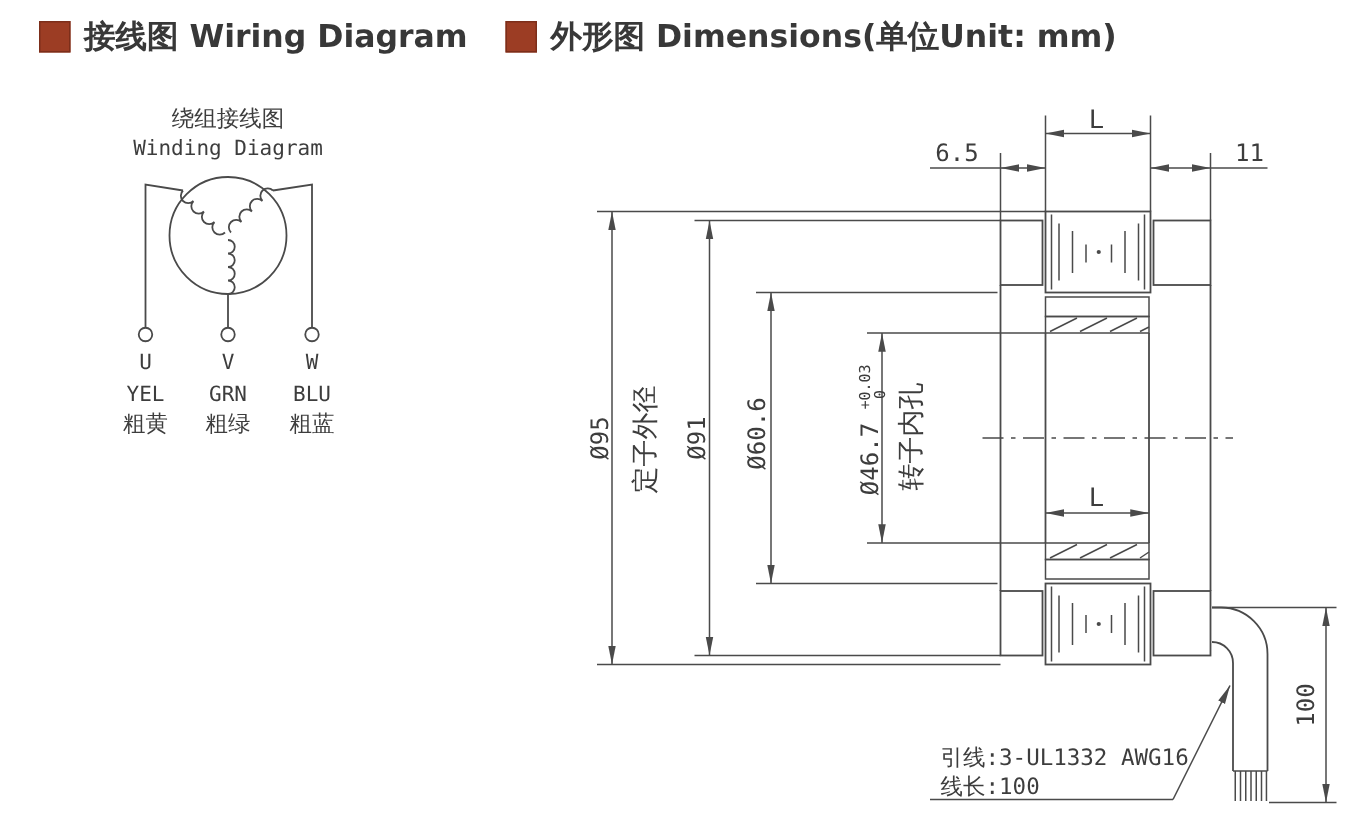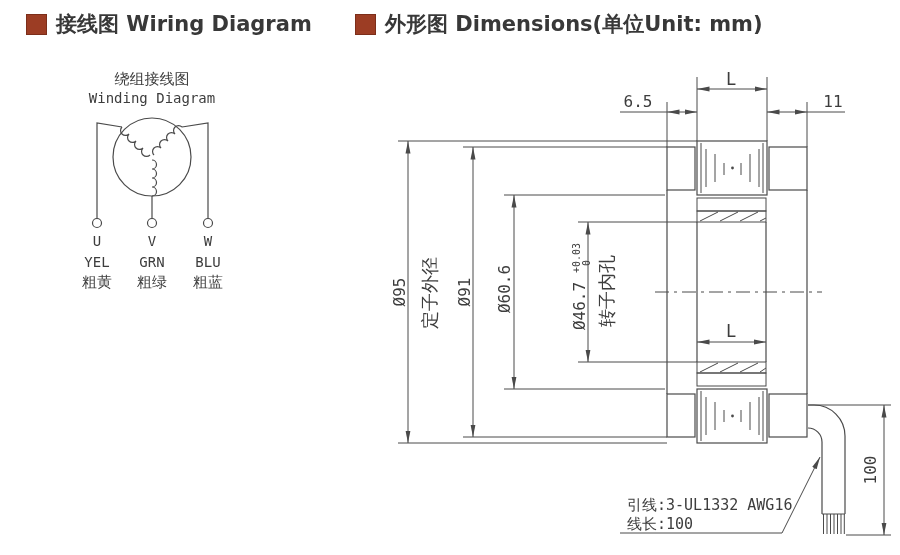--- a/index.html
+++ b/index.html
@@ -3,21 +3,21 @@
 <meta charset="utf-8">
 <style>
   html,body{margin:0;padding:0;background:#fff;}
   .page{position:relative;width:900px;height:555px;background:#fff;overflow:hidden;
         font-family:"DejaVu Sans","Liberation Sans",sans-serif;}
   .hdr{position:absolute;top:10px;display:flex;align-items:center;gap:9px;
        font-weight:bold;font-size:21px;color:#383838;letter-spacing:0;}
   .hdr .sq{width:19px;height:19px;background:#9c3d24;border:1px solid #7c2e1a;
            display:inline-block;flex:0 0 auto;}
   .hdr-left{left:10px;margin-left:16px;}
-  .hdr-right{left:355px;}
+  .hdr-right{left:337px;}
   svg{position:absolute;left:0;top:0;}
   .ln{stroke:#4a4a4a;stroke-width:1.2;fill:none;}
   .thin{stroke:#4a4a4a;stroke-width:1;fill:none;}
   .dim{stroke:#4a4a4a;stroke-width:1;fill:none;}
   .cl{stroke:#4a4a4a;stroke-width:1;fill:none;stroke-dasharray:14 5 3 5;}
   text{fill:#3d3d3d;font-family:"DejaVu Sans Mono","Liberation Mono",monospace;}
   .t15{font-size:15px;} .t16{font-size:16px;} .t17{font-size:17px;}
   .t14{font-size:14px;} .t10{font-size:10px;} .t18{font-size:18px;}
 </style>
 </head>

